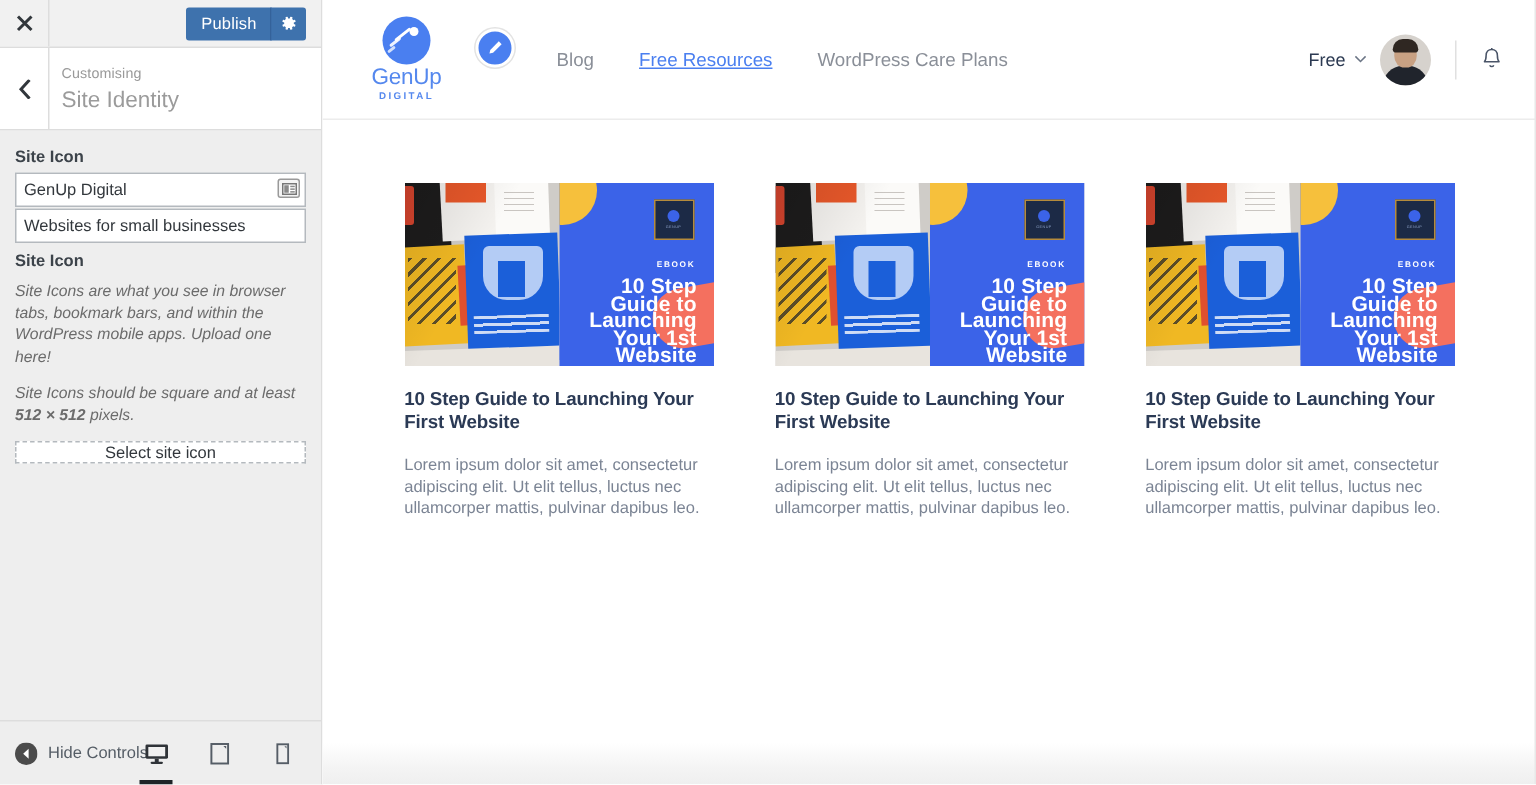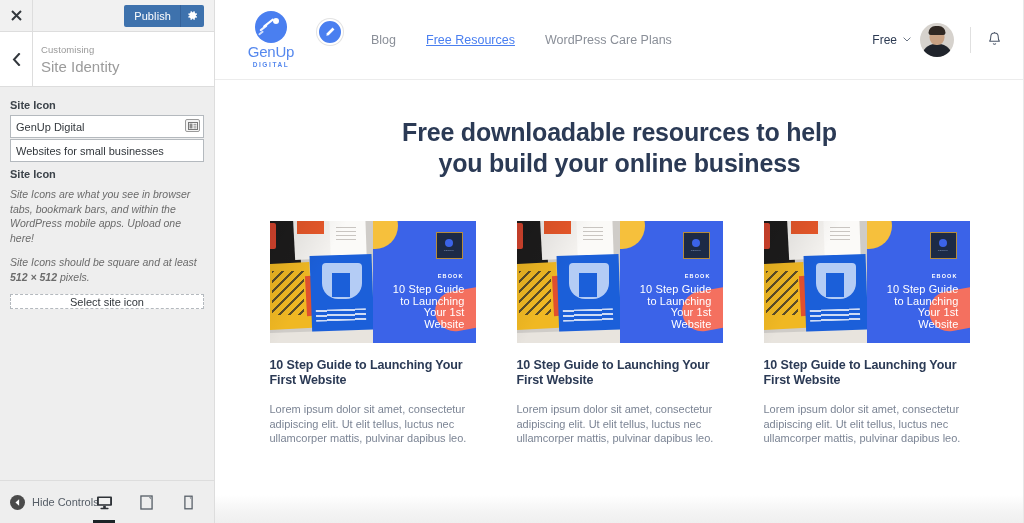--- a/index.html
+++ b/index.html
@@ -458,24 +458,24 @@
     letter-spacing: 1.1px;
     color: #fff;
     font-weight: bold;
     z-index: 3;
   }
   .bl .bt {
     position: absolute;
     right: 11px; top: 63px;
     width: 84px;
     text-align: right;
-    font-size: 11px;
+    font-size: 14px;
     line-height: 11.5px;
     color: #fff;
-    font-weight: normal;
+    font-weight: bold;
     letter-spacing: .1px;
     z-index: 3;
   }
 
   .card-title {
     font-size: 12.5px;
     line-height: 15px;
     color: #2b3a55;
     font-weight: bold;
     margin-top: 15px;
@@ -646,24 +646,20 @@
           <svg width="15" height="17" viewBox="0 0 16 18">
             <path d="M8 2c-2.4 0-4 1.8-4 4.2 0 3.4-1.2 4.6-1.2 4.6h10.4s-1.2-1.2-1.2-4.6C12 3.8 10.4 2 8 2z" fill="none" stroke="#4a5568" stroke-width="1.1" stroke-linejoin="round"></path>
             <path d="M6.6 13.2a1.5 1.5 0 002.8 0" fill="none" stroke="#4a5568" stroke-width="1.1"></path>
             <path d="M8 1v1" stroke="#4a5568" stroke-width="1.1"></path>
           </svg>
         </span>
       </div>
     </div>
 
     <div class="page">
-      <h1 class="hero-title">
-        <span>Free downloadable resources to help</span><br>
-        <span>you build your online business</span>
-      </h1>
 
       <div class="cards">
 
         <div class="card">
           <div class="card-img">
             <div class="ph">
               <span class="bk b-black"></span>
               <span class="bk b-red"></span>
               <span class="bk b-white1"></span>
               <span class="bk b-orange"></span>

